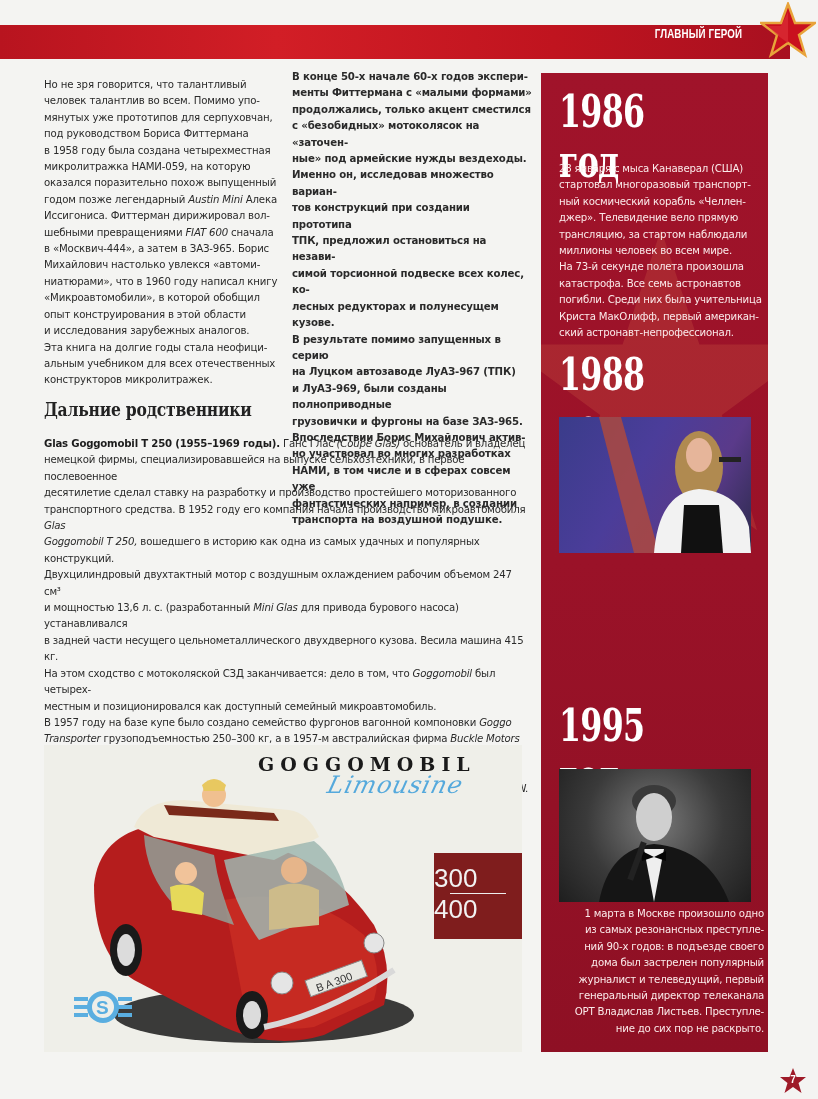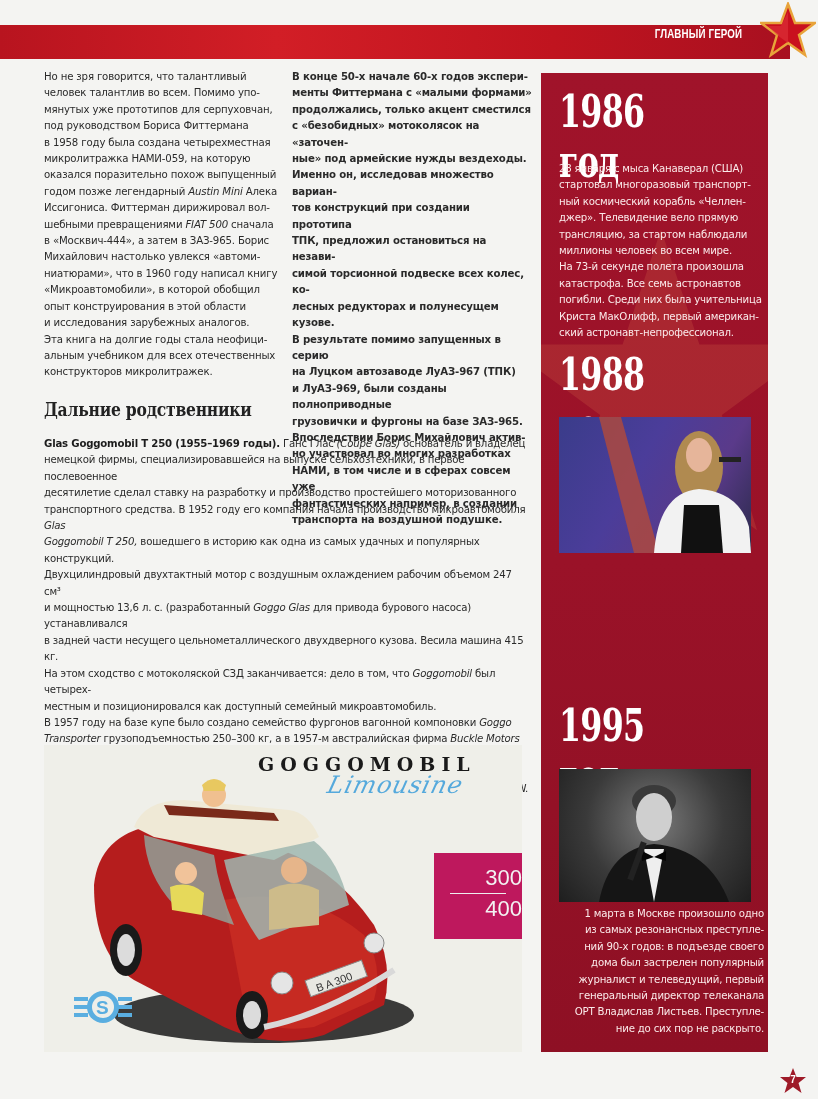--- a/index.html
+++ b/index.html
@@ -8,36 +8,36 @@
 
   
   .band { position: absolute; left: 0; top: 25px; width: 790px; height: 34px;
           background: linear-gradient(90deg, #b8141f 0%, #d21e26 35%, #c0141f 70%, #a81020 100%); }
   .band-label { position: absolute; right: 48px; top: 2px; color: #fff; font-family: "Liberation Sans", sans-serif;
                 font-weight: bold; font-size: 12.5px; letter-spacing: 0.2px; transform: scaleX(0.78); transform-origin: right center; }
   .star-big { position: absolute; left: 760px; top: 2px; width: 56px; height: 58px; }
 
   .col { position: absolute; font-size: 11.3px; line-height: 16.4px; color: #2a2a2a; letter-spacing: -0.15px; }
   .col p { white-space: pre-line; }
-  .col-left { left: 44px; top: 69px; width: 236px; }
+  .col-left { left: 44px; top: 77px; width: 236px; }
   .col-mid { left: 292px; top: 69px; width: 240px; font-weight: bold; }
 
   .h2 { position: absolute; left: 44px; top: 398px; font-family: "DejaVu Serif", "Liberation Serif", serif; font-weight: bold;
         font-size: 19px; color: #222; transform: scaleX(0.82); transform-origin: left center; letter-spacing: -0.3px; }
 
   .wide { position: absolute; left: 44px; top: 436px; width: 485px; font-size: 11.3px; line-height: 16.4px; color: #2a2a2a; letter-spacing: -0.2px; }
   .wide p { white-space: pre-line; }
   .wide b { font-weight: bold; color: #1c1c1c; }
   .wide i, .col i { font-style: italic; }
 
   
   .poster { position: absolute; left: 44px; top: 745px; width: 478px; height: 307px; background: #efefe9; overflow: hidden; }
   .poster-brand { position: absolute; left: 214px; top: 8px; font-family: "DejaVu Serif", serif; font-weight: bold; font-size: 19px; letter-spacing: 6px; color: #1a1a1a; }
   .poster-script { position: absolute; left: 284px; top: 26px; font-family: "DejaVu Serif", serif; font-style: italic; font-size: 24px; color: #55a9dc; transform: skewX(-14deg); letter-spacing: 1px; }
-  .poster-box { position: absolute; left: 390px; top: 108px; width: 88px; height: 86px; background: #be185d; color: #f2f2f2; text-align: right; font-family: "Liberation Sans", sans-serif; font-size: 22px; line-height: 26px; padding-top: 12px; }
+  .poster-box { position: absolute; left: 390px; top: 108px; width: 88px; height: 86px; background: #7f1d1d; color: #f2f2f2; text-align: left; font-family: "Liberation Sans", sans-serif; font-size: 26px; line-height: 26px; padding-top: 12px; }
   .poster-box .rule { width: 56px; height: 1px; background: #eee; margin: 2px auto 2px; }
   .poster svg.car { position: absolute; left: 30px; top: 20px; }
   .logo-s { position: absolute; left: 30px; top: 244px; }
 
   
   .side { position: absolute; left: 541px; top: 73px; width: 227px; height: 979px;
           background: linear-gradient(180deg, #a0132a 0%, #9a1228 50%, #8e1024 100%); overflow: hidden; }
   .side-star { position: absolute; left: -40px; top: 150px; opacity: 0.13; }
   .year { position: absolute; left: 18px; color: #fff; font-family: "DejaVu Serif", "Liberation Serif", serif; font-weight: bold; font-size: 44px;
           letter-spacing: -1px; transform: scaleX(0.72); transform-origin: left center; line-height: 50px; }
@@ -63,21 +63,21 @@
 <div class="col col-left">
   <p><span>Но не зря говорится, что талантливый
 человек талантлив во всем. Помимо упо-
 мянутых уже прототипов для серпуховчан,
 под руководством Бориса Фиттермана
 в 1958 году была создана четырехместная
 микролитражка НАМИ-059, на которую
 оказался поразительно похож выпущенный
 годом позже легендарный </span><i>Austin Mini</i><span> Алека
 Иссигониса. Фиттерман дирижировал вол-
-шебными превращениями </span><i>FIAT 500</i><span> сначала
+шебными превращениями </span><i>FIAT 600</i><span> сначала
 в «Москвич-444», а затем в ЗАЗ-965. Борис
 Михайлович настолько увлекся «автоми-
 ниатюрами», что в 1960 году написал книгу
 «Микроавтомобили», в которой обобщил
 опыт конструирования в этой области
 и исследования зарубежных аналогов.
 Эта книга на долгие годы стала неофици-
 альным учебником для всех отечественных
 конструкторов микролитражек.</span></p>
 </div>
@@ -106,21 +106,21 @@
 
 <div class="h2">Дальние родственники</div>
 
 <div class="wide">
   <p><b>Glas Goggomobil T 250 (1955–1969 годы).</b><span> Ганс Глас </span><i>(Coupe Glas)</i><span>      основатель и владелец
 немецкой фирмы, специализировавшейся на выпуске сельхозтехники, в первое послевоенное
 десятилетие сделал ставку на разработку и производство простейшего моторизованного
 транспортного средства. В 1952 году его компания начала производство микроавтомобиля </span><i>Glas
 Goggomobil T 250,</i><span> вошедшего в историю как одна из самых удачных и популярных конструкций.
 Двухцилиндровый двухтактный мотор с воздушным охлаждением рабочим объемом 247 см³
-и мощностью 13,6 л. с. (разработанный </span><i>Goggo Glas</i><span> для привода бурового насоса) устанавливался
+и мощностью 13,6 л. с. (разработанный </span><i>Mini Glas</i><span> для привода бурового насоса) устанавливался
 в задней части несущего цельнометаллического двухдверного кузова. Весила машина 415 кг.
 На этом сходство с мотоколяской СЗД заканчивается: дело в том, что </span><i>Goggomobil</i><span> был четырех-
 местным и позиционировался как доступный семейный микроавтомобиль.</span></p>
   <p><span>В 1957 году на базе купе было создано семейство фургонов вагонной компоновки </span><i>Goggo
 Transporter</i><span> грузоподъемностью 250–300 кг, а в 1957-м австралийская фирма </span><i>Buckle Motors
 Pty Ltd</i><span> освоила выпуск двухместных спортивных родстеров </span><i>Goggomobil Dart</i><span>. О популярно-
 сти </span><i>Goggomobil</i><span> свидетельствует тот факт, что производство этой микролитражки продол-
 жалось и после того, как в 1966 году фирма </span><i>Hans Glas GmbH</i><span> вошла в состав концерна BMW.
 Последний </span><i>Glas Goggomobil TS 250 Coupe</i><span> (заметно похорошевший в последние годы выпуска)
 сошел с конвейера в июне 1969 года      за год до начала производства СМЗ-СЗД.</span></p>

